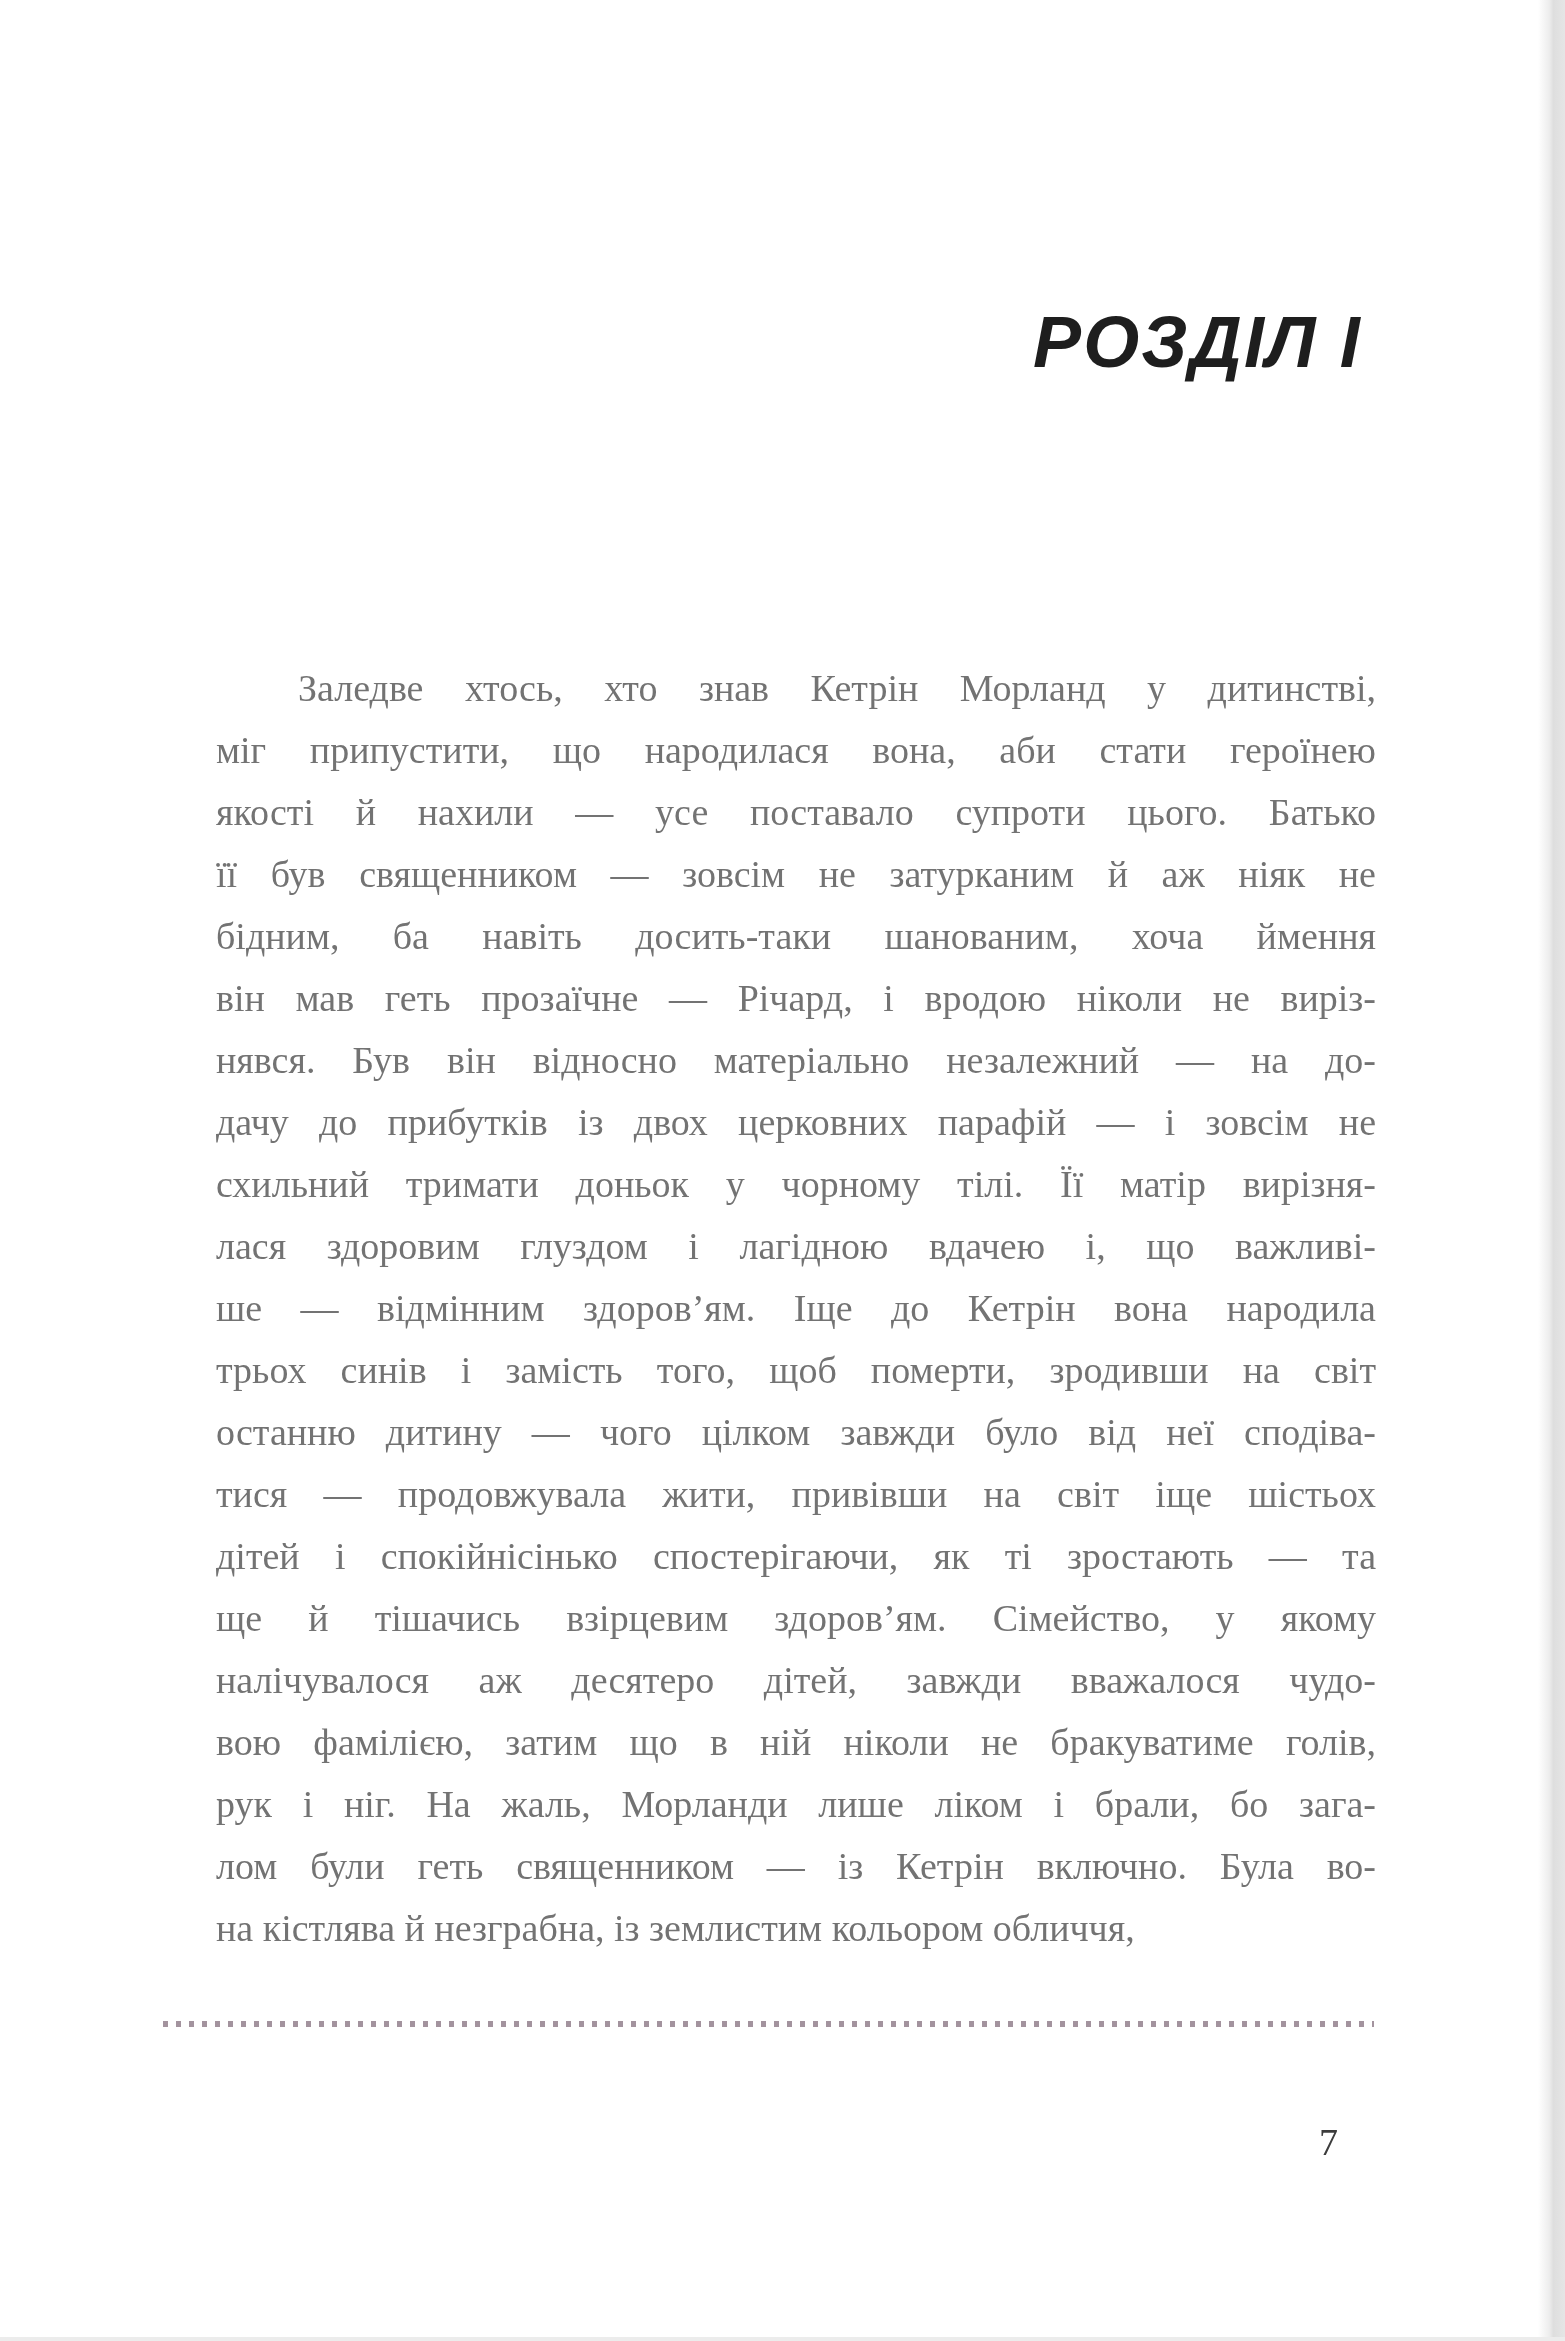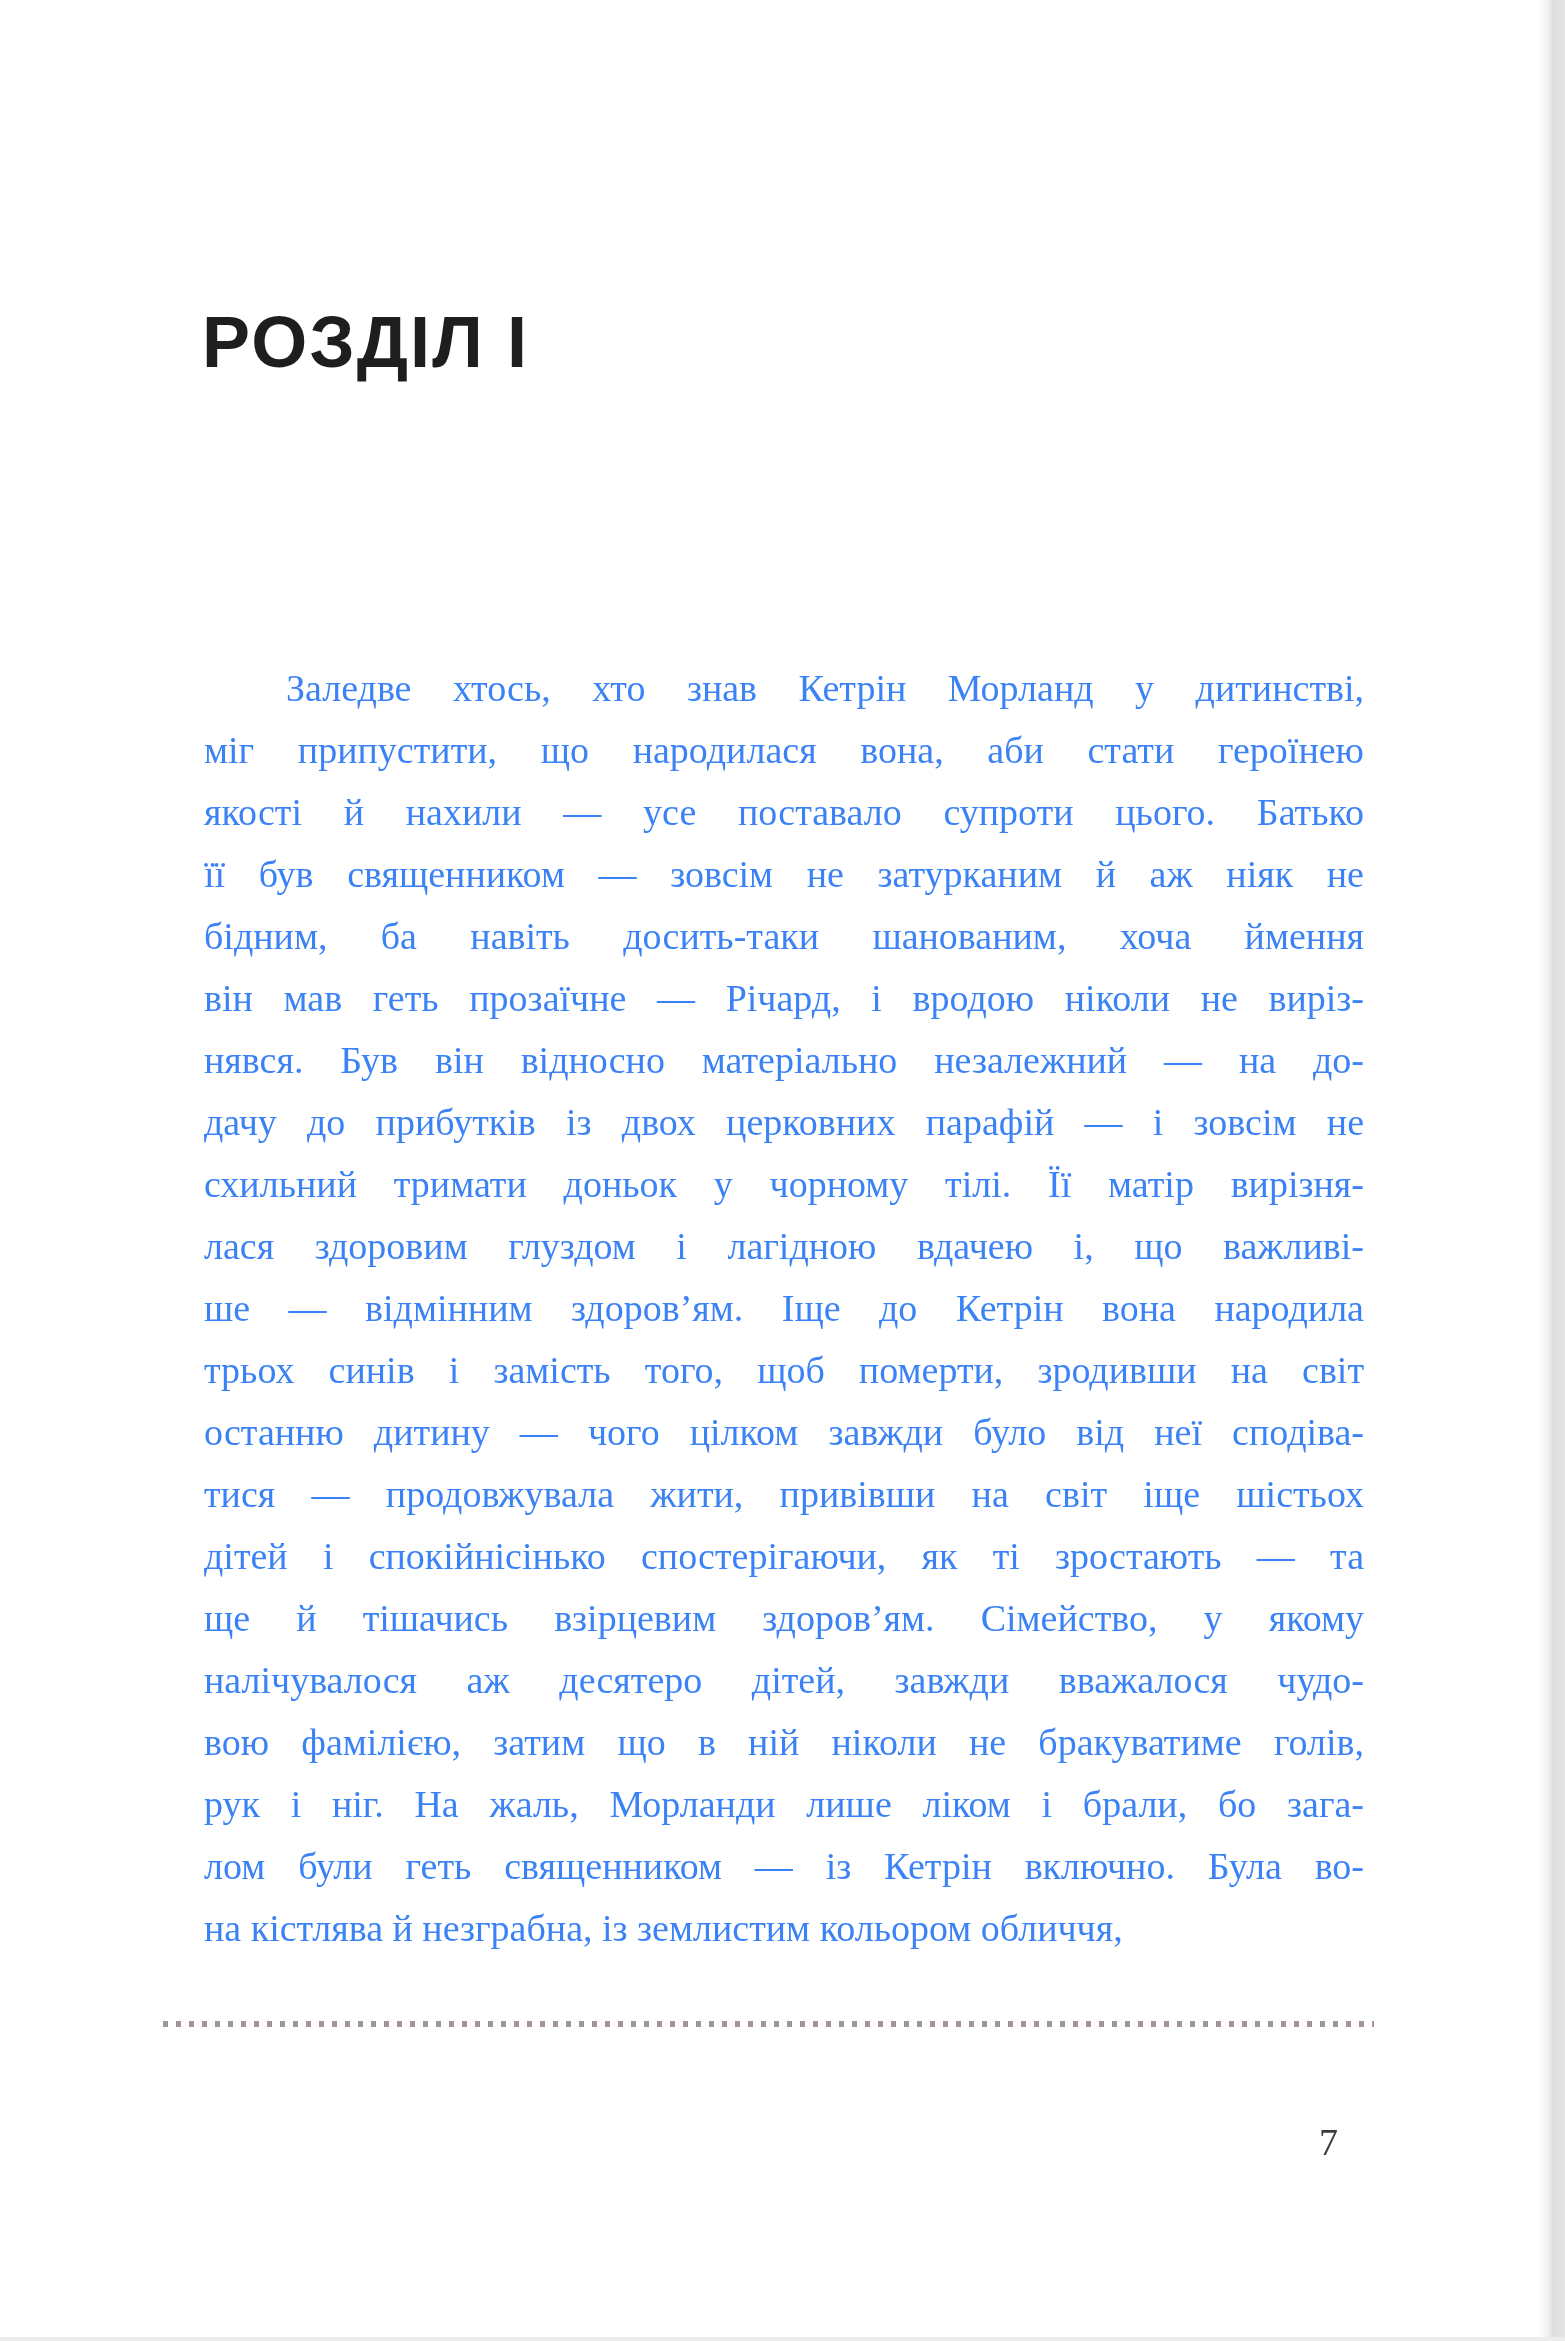--- a/index.html
+++ b/index.html
@@ -13,37 +13,38 @@
     height: 2342px;
     background: #ffffff;
     overflow: hidden;
     font-family: "Liberation Serif", "DejaVu Serif", serif;
   }
   .chapter-title {
     position: absolute;
     top: 258px;
     left: 202px;
     width: 1160px;
-    text-align: left;
+    text-align: right;
     font-family: "Liberation Sans", "DejaVu Sans", sans-serif;
     font-size: 72px;
     font-weight: 700;
     letter-spacing: 0.03em;
     line-height: 1;
     color: #1e1e1e;
     white-space: nowrap;
+    font-style: italic;
   }
   .text-block {
     position: absolute;
     top: 657px;
-    left: 204px;
+    left: 216px;
     width: 1160px;
     font-size: 38px;
     line-height: 62px;
-    color: #3b82f6;
+    color: #737373;
   }
   .line {
     text-align: justify;
     text-align-last: justify;
     white-space: normal;
     height: 62px;
     overflow: visible;
   }
   .line.first-line {
     text-indent: 82px;

